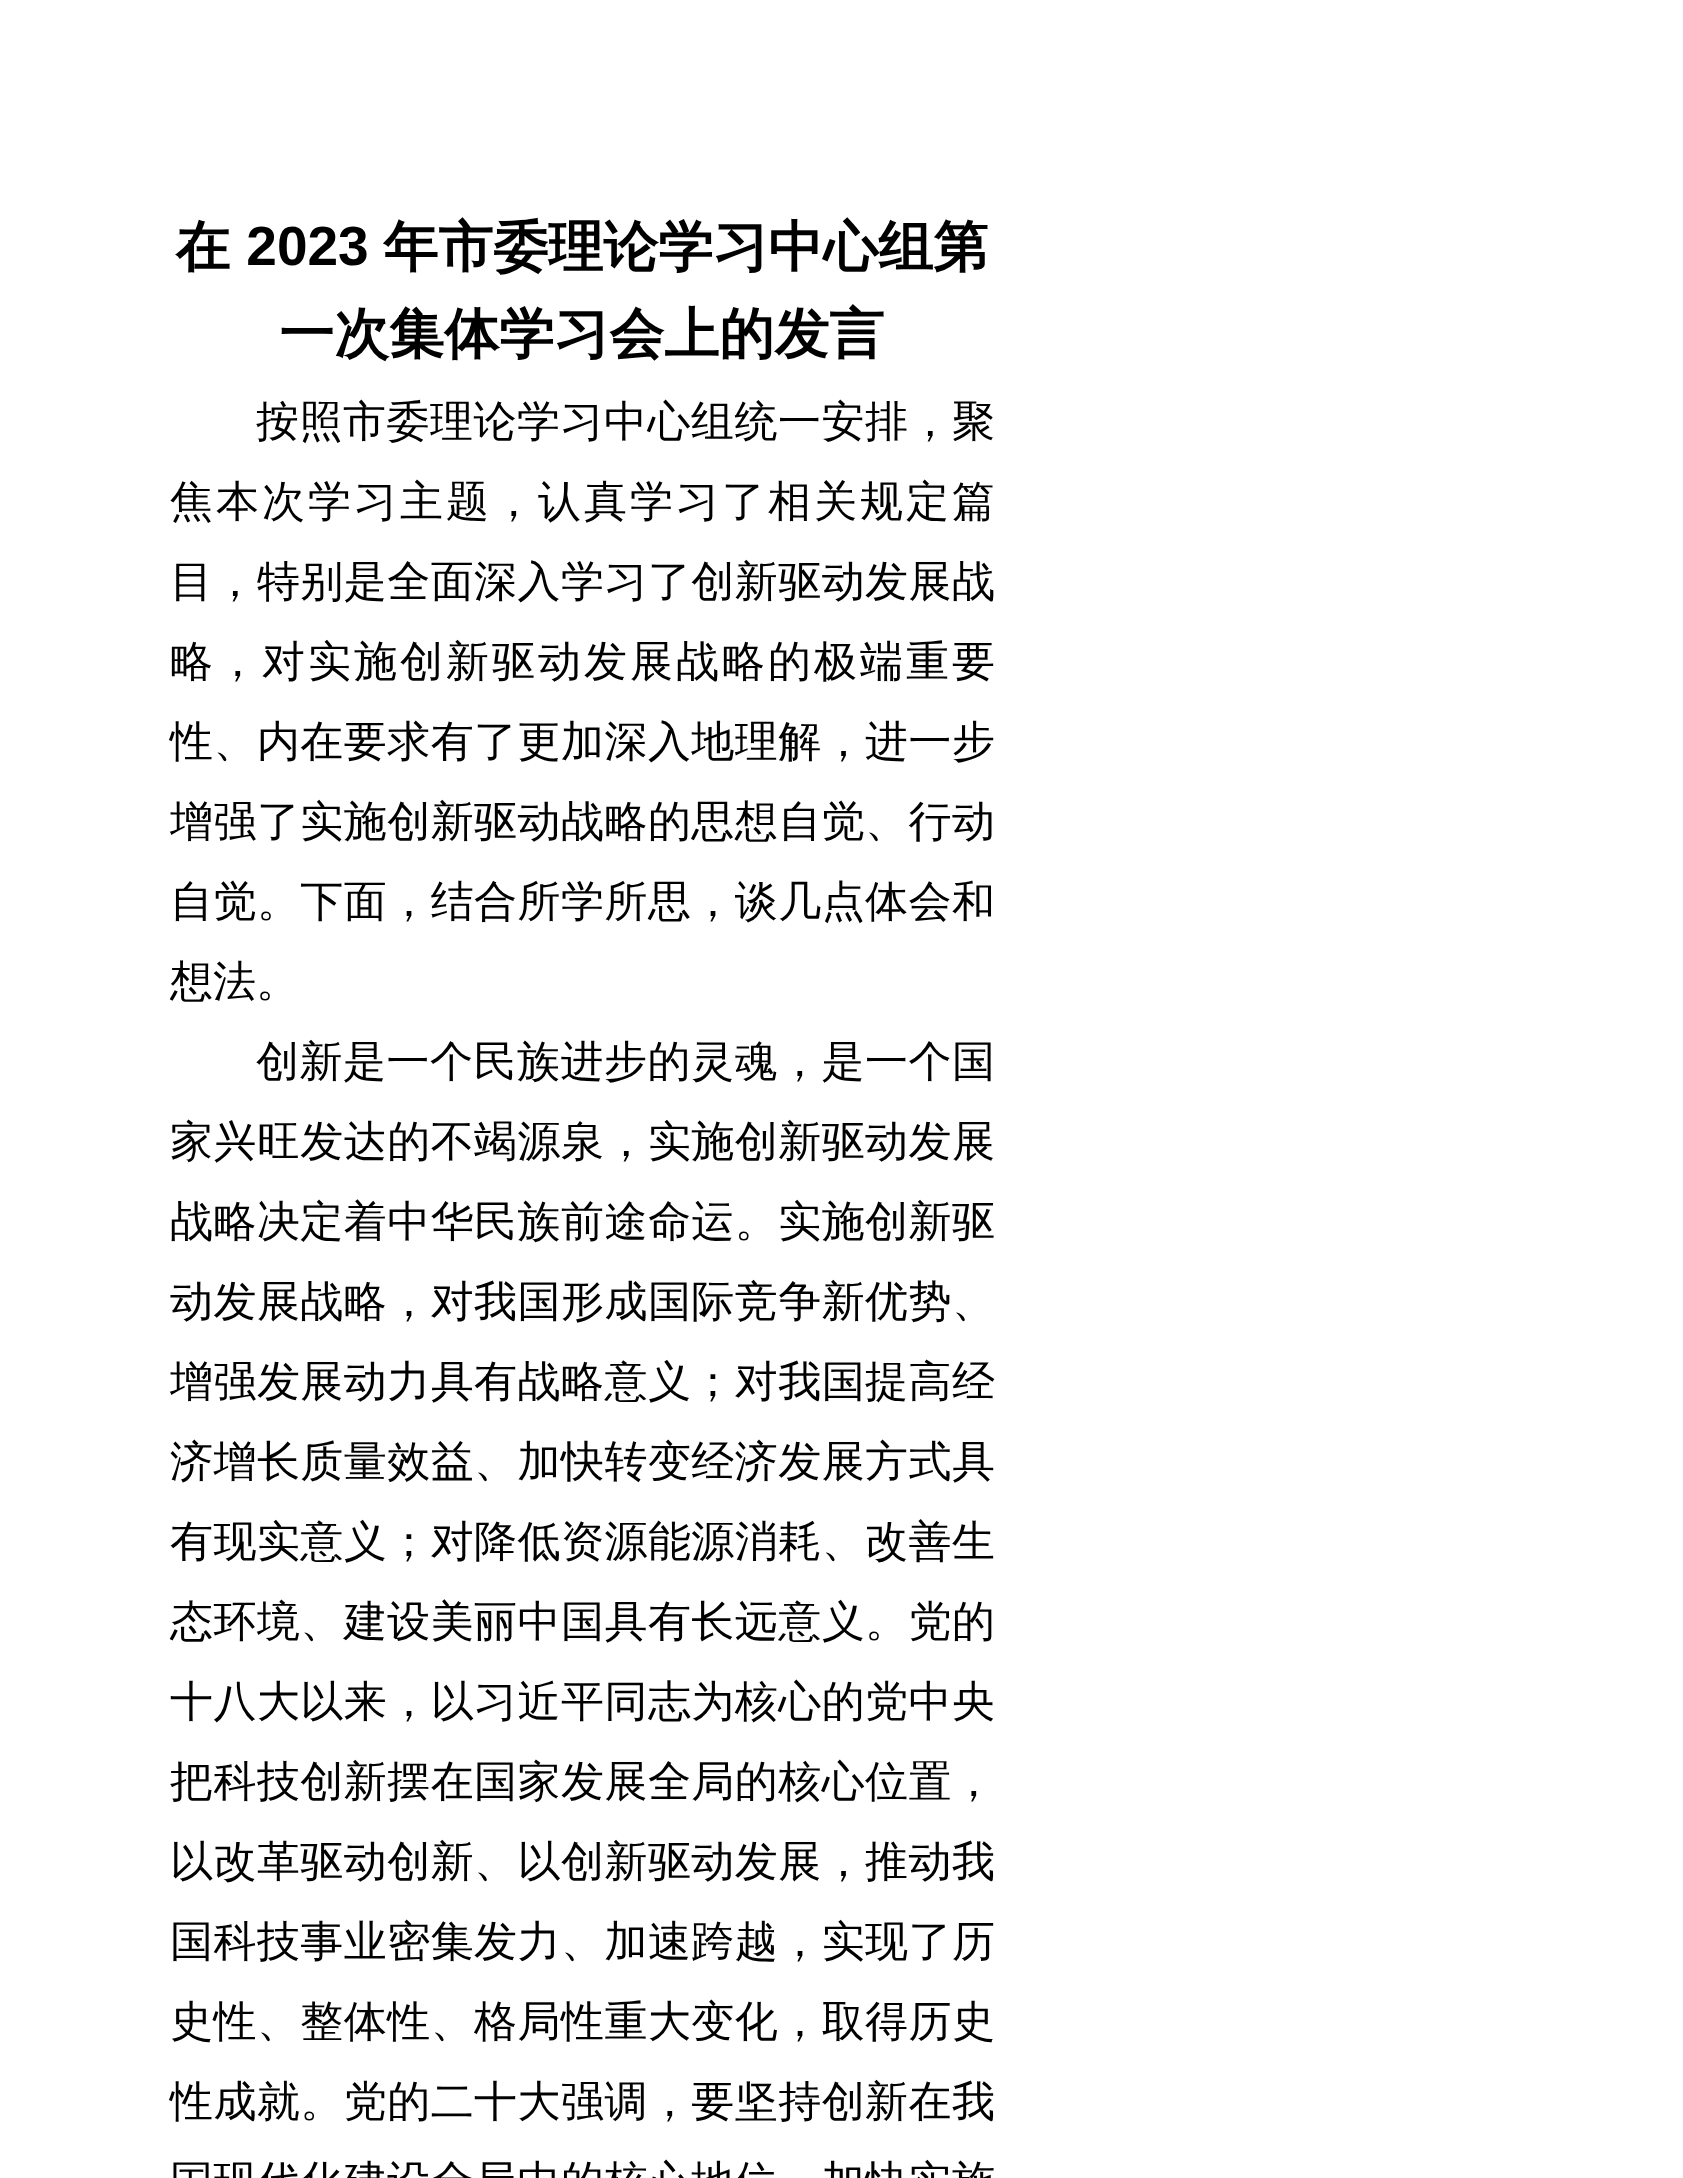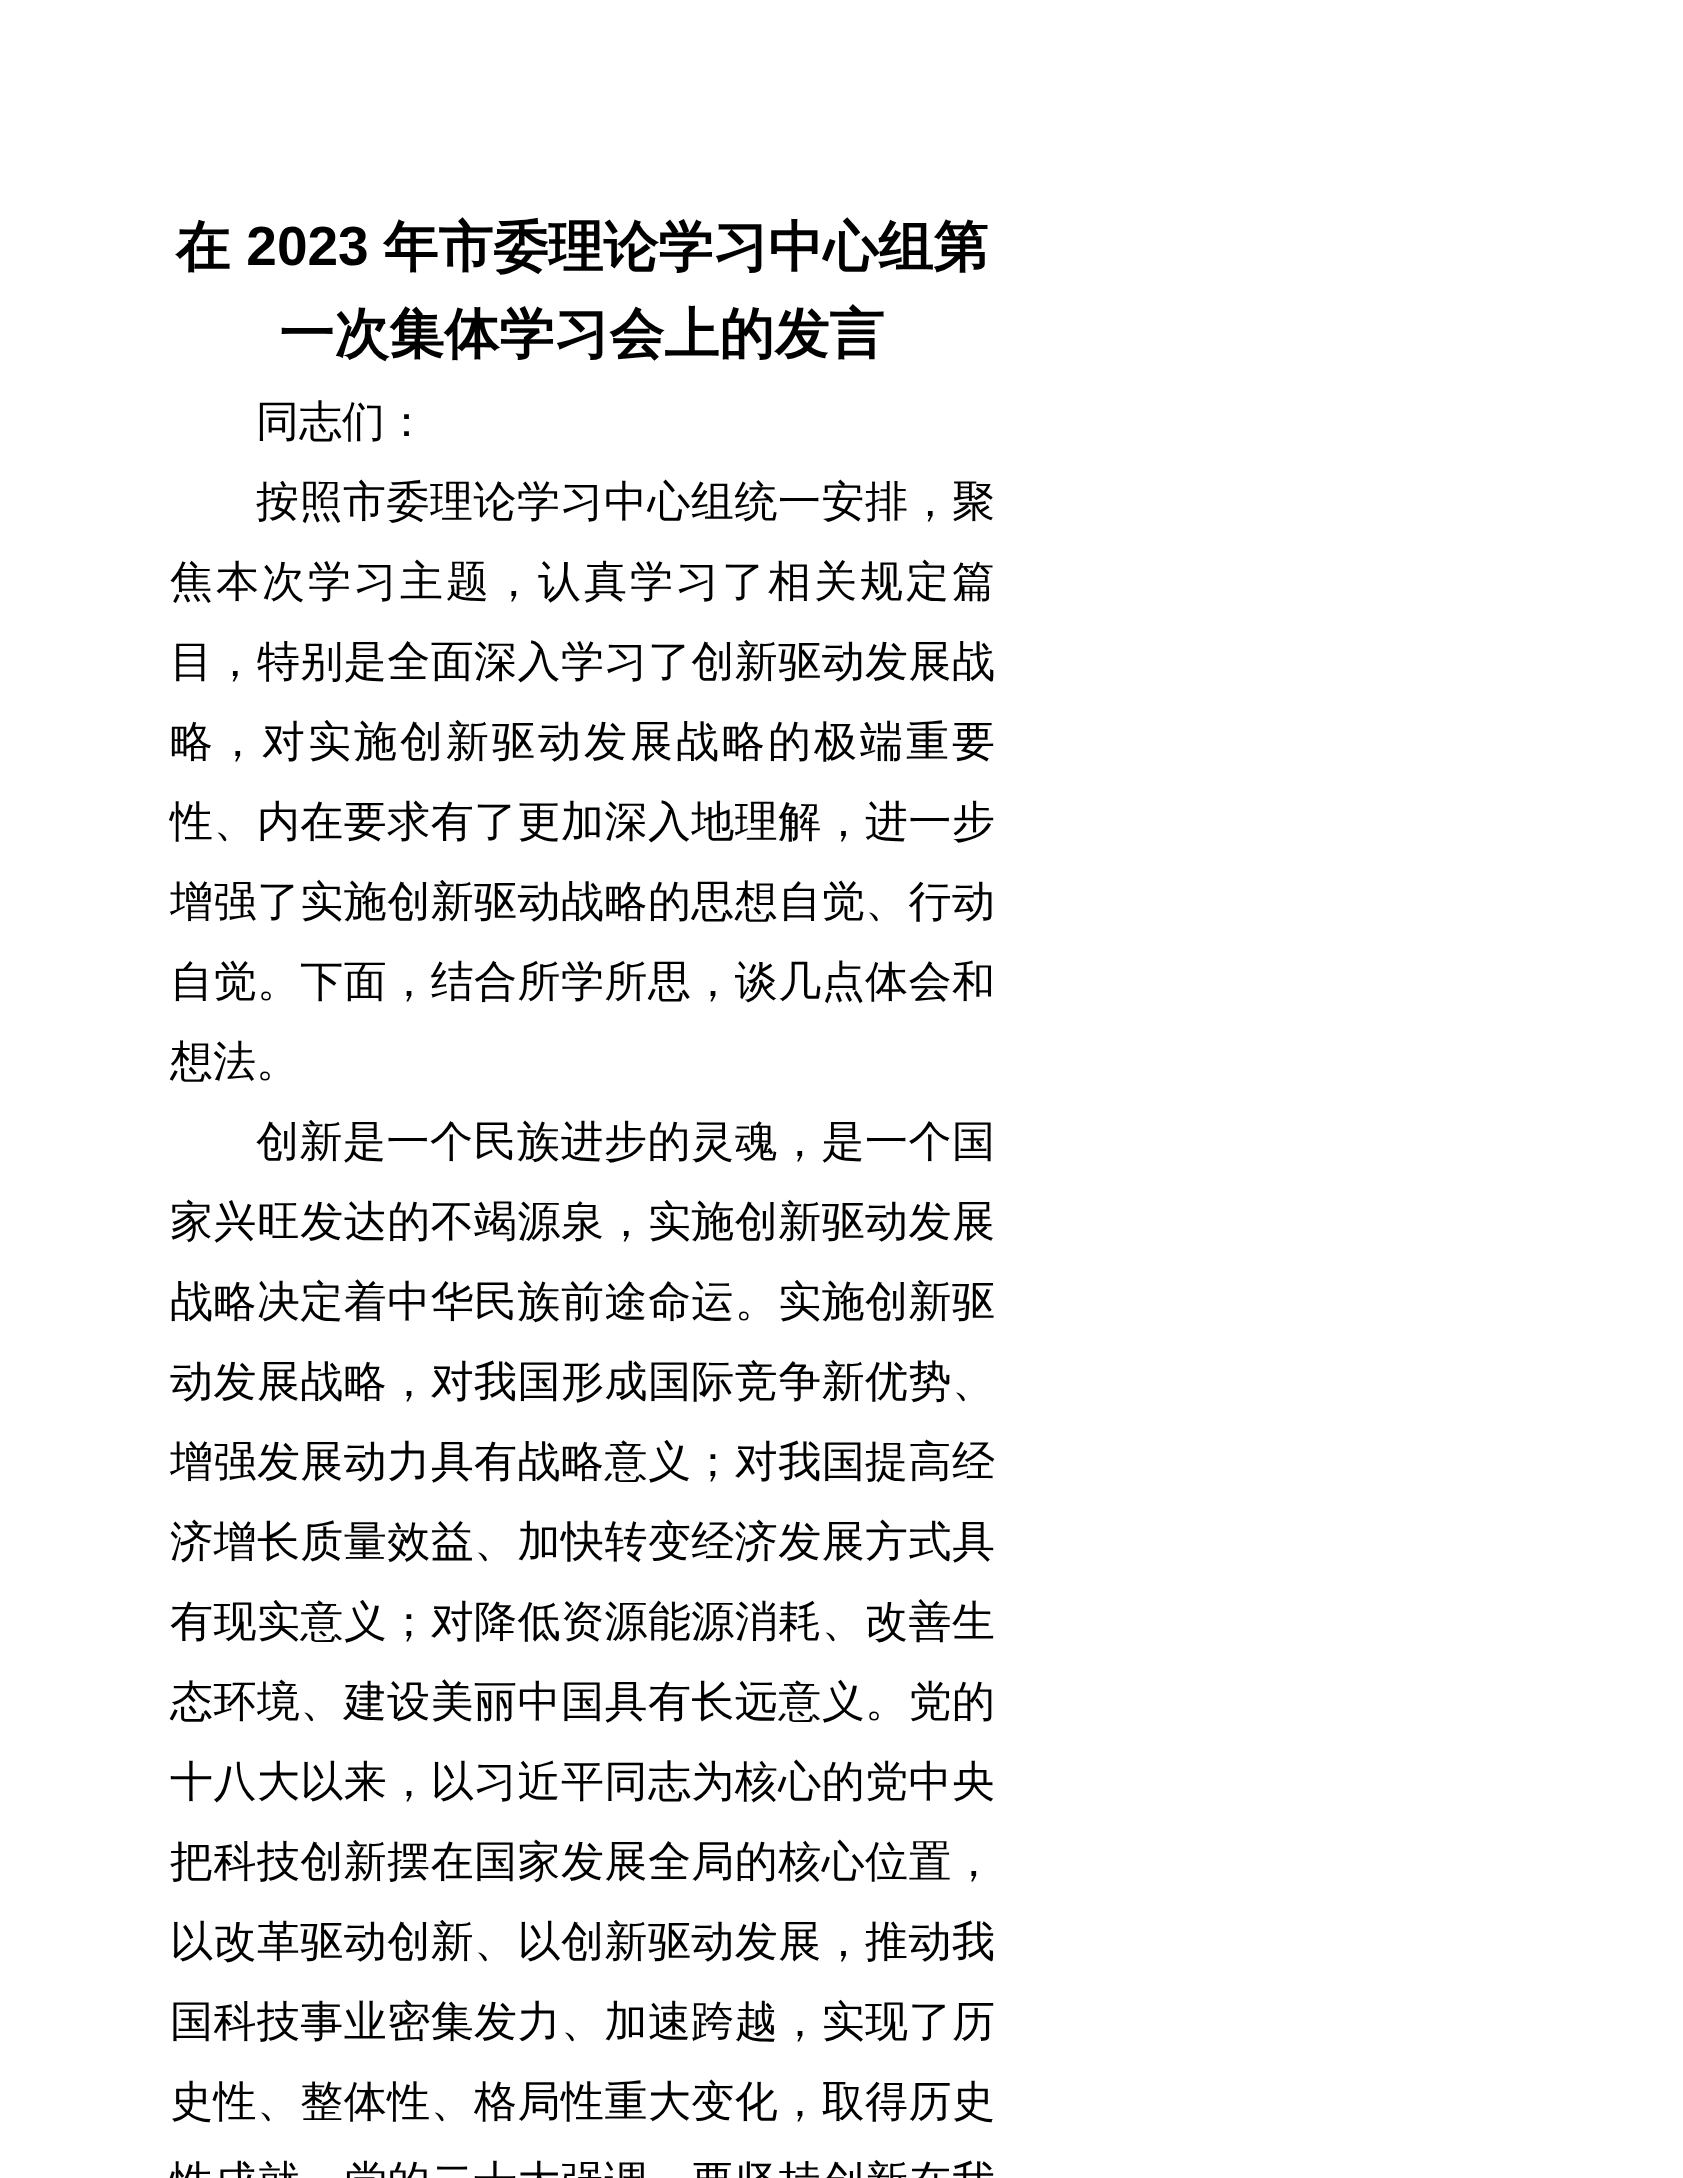--- a/index.html
+++ b/index.html
@@ -35,21 +35,20 @@
     word-break: normal;
   }
 </style>
 </head>
 <body>
 
 <div class="page">
   <div class="doc-title">在 2023 年市委理论学习中心组第一次集体学习会上的发言</div>
 
   <div class="doc-body">
-    <p class="para">同志们：</p>
 
     <p class="para">按照市委理论学习中心组统一安排，聚焦本次学习主题，认真学习了相关规定篇目，特别是全面深入学习了创新驱动发展战略，对实施创新驱动发展战略的极端重要性、内在要求有了更加深入地理解，进一步增强了实施创新驱动战略的思想自觉、行动自觉。下面，结合所学所思，谈几点体会和想法。</p>
 
 
     <p class="para">创新是一个民族进步的灵魂，是一个国家兴旺发达的不竭源泉，实施创新驱动发展战略决定着中华民族前途命运。实施创新驱动发展战略，对我国形成国际竞争新优势、增强发展动力具有战略意义；对我国提高经济增长质量效益、加快转变经济发展方式具有现实意义；对降低资源能源消耗、改善生态环境、建设美丽中国具有长远意义。党的十八大以来，以习近平同志为核心的党中央把科技创新摆在国家发展全局的核心位置，以改革驱动创新、以创新驱动发展，推动我国科技事业密集发力、加速跨越，实现了历史性、整体性、格局性重大变化，取得历史性成就。党的二十大强调，要坚持创新在我国现代化建设全局中的核心地位，加快实施创新驱动发展战略，加快实现高水平科技自立自强，加快建设科技强国。奋进新征</p>
   </div>
 </div>
 
 
 </body></html>

